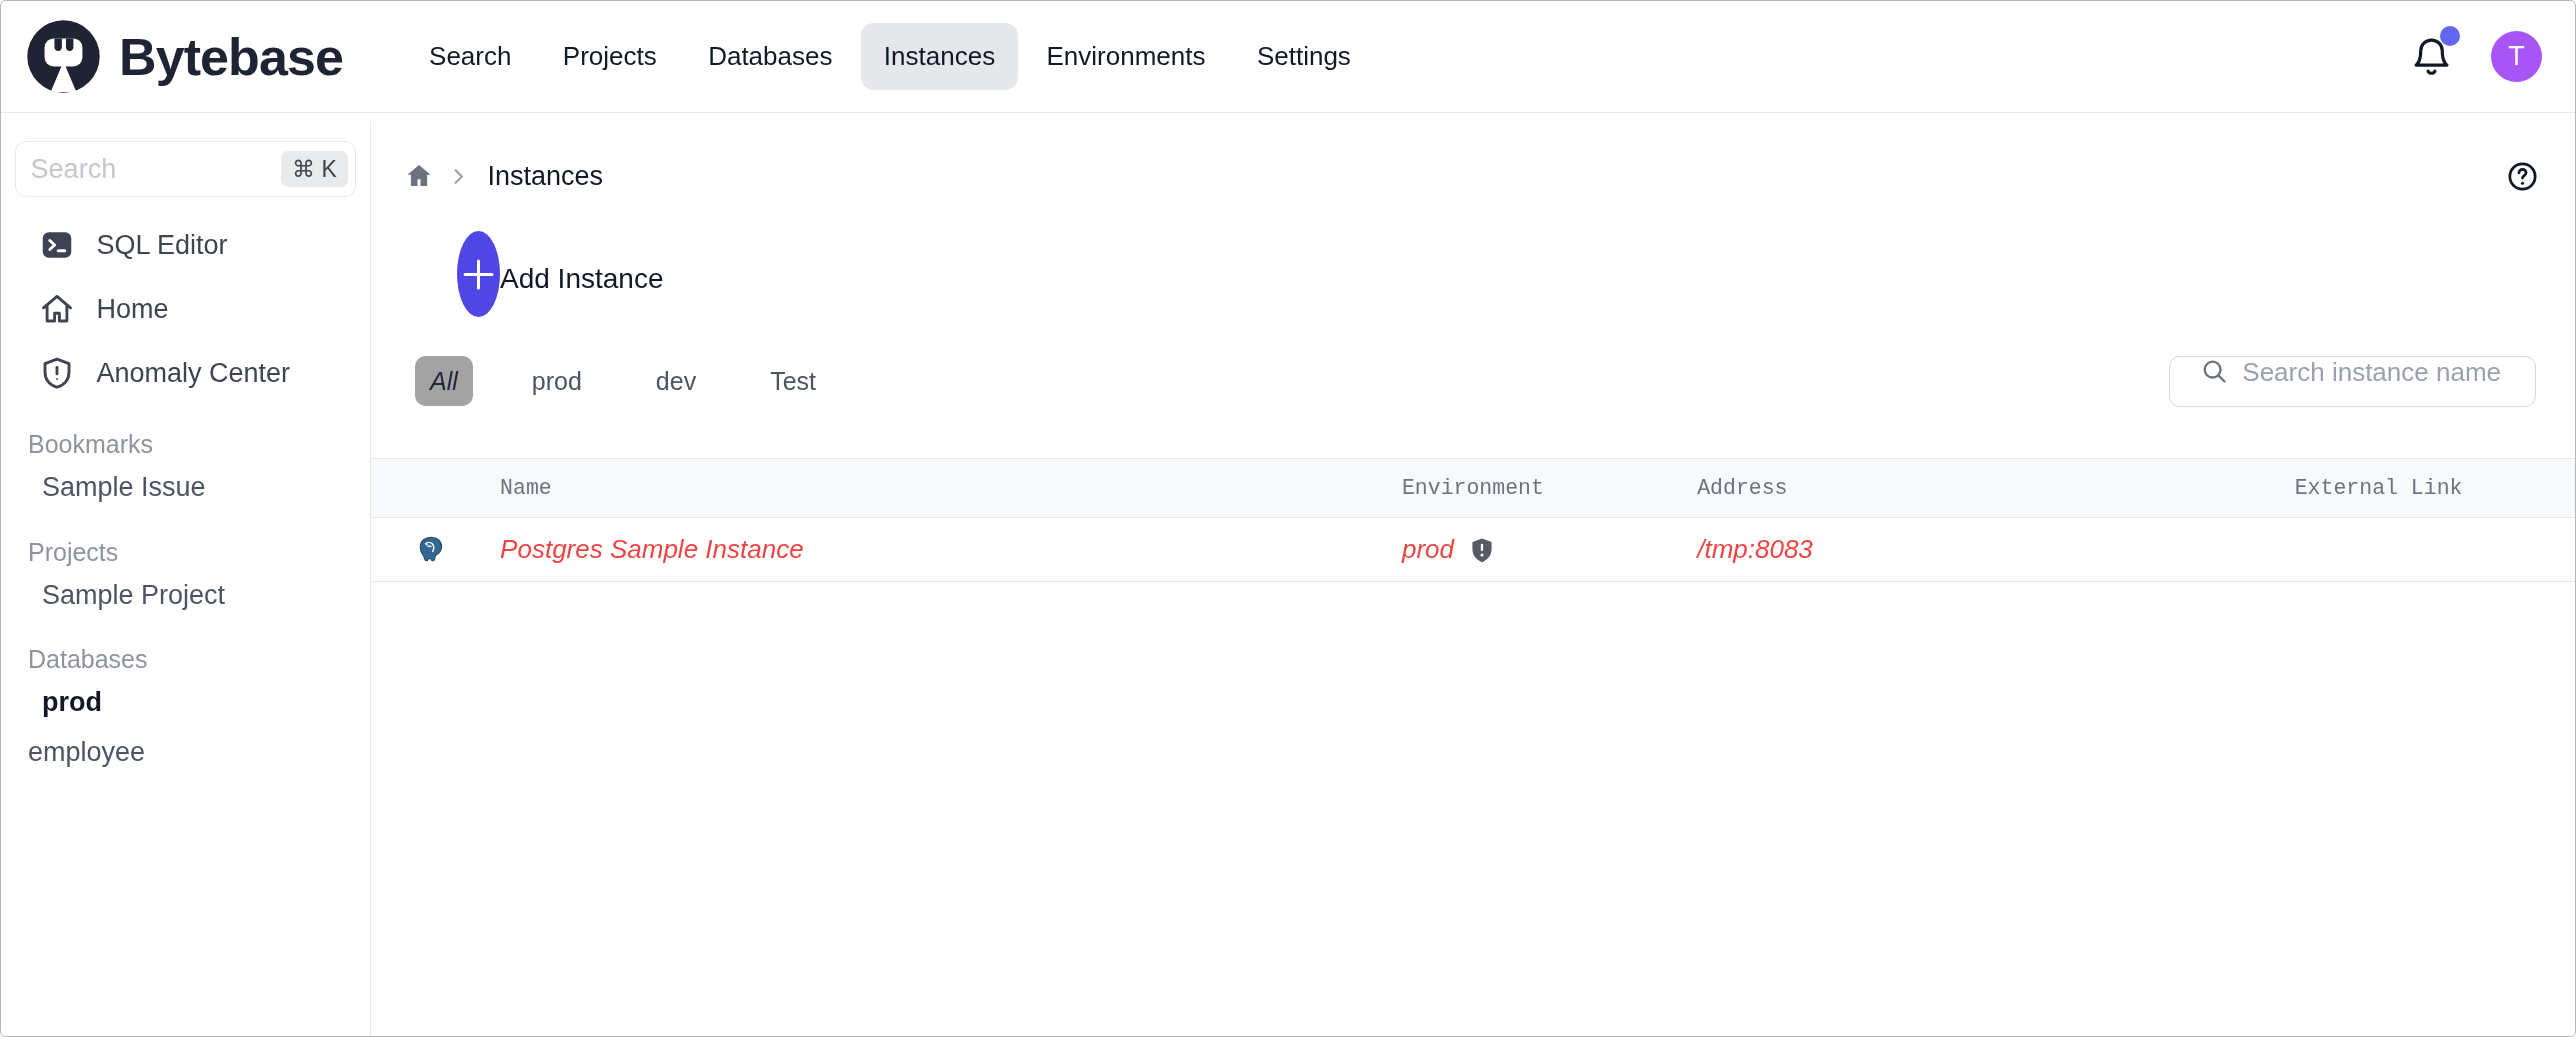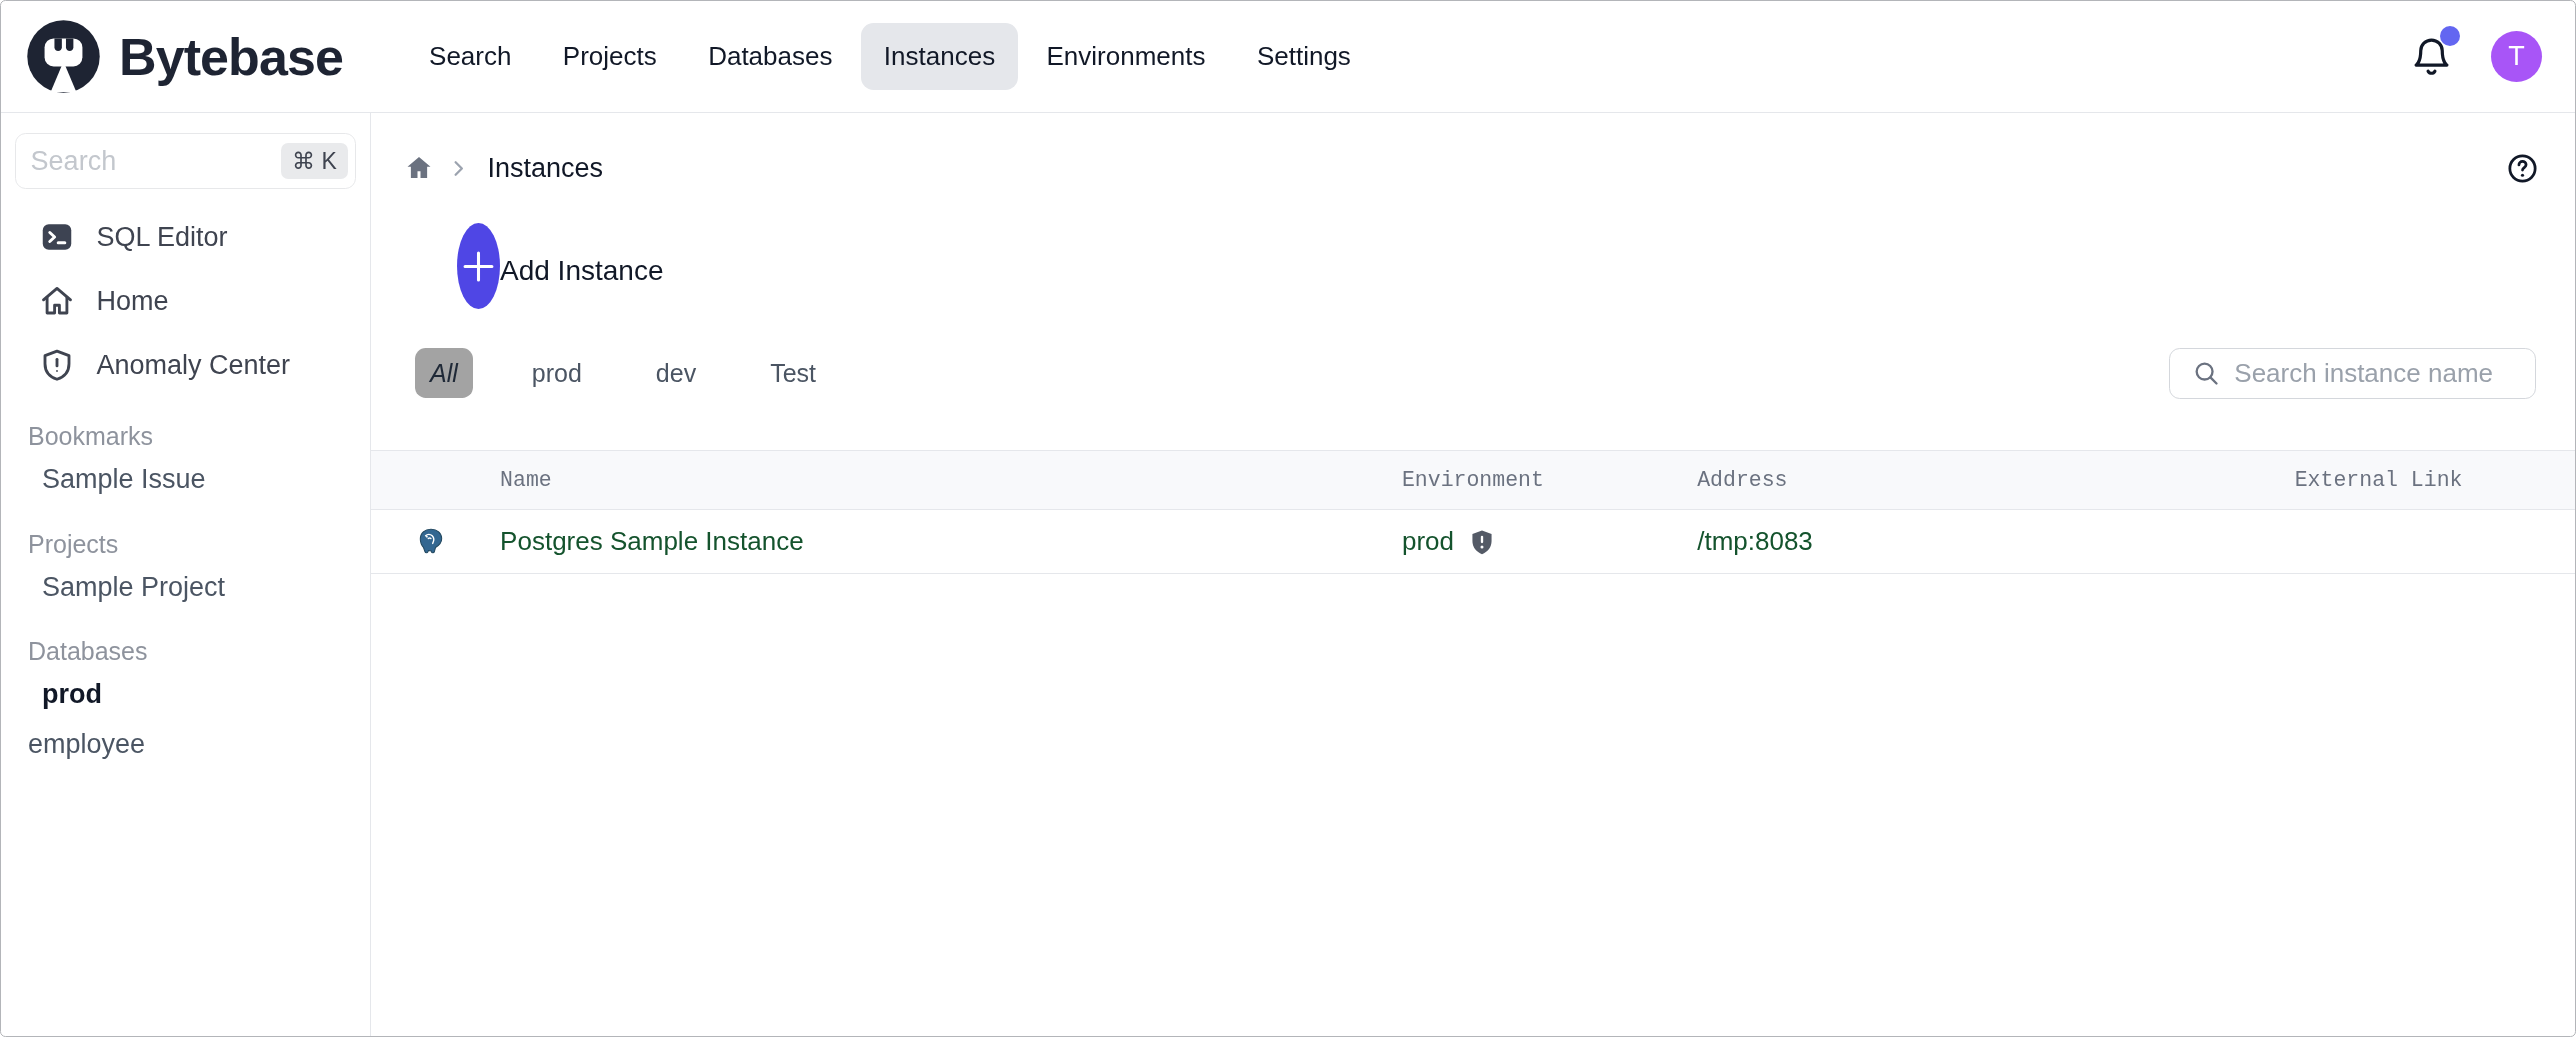--- a/index.html
+++ b/index.html
@@ -1,19 +1,19 @@
 <!DOCTYPE html>
 <html style="font-size:14.3px"><head>
 <meta charset="utf-8">
 <style>
   * { margin:0; padding:0; box-sizing:border-box; }
   html,body { width:2576px; height:1037px; }
   body { font-family:"Liberation Sans", sans-serif; color:#1f2937; background:#fff; }
   .page { width:2576px; height:1037px; border:1.8px solid #b3b5b9; border-radius:5.4px; background:#fff;
-          display:flex; flex-direction:column; overflow:hidden; }
+          display:flex; flex-direction:column; overflow:hidden;gap:8px; }
 
   
   header { height:112px; flex:0 0 112px; border-bottom:0.9px solid #e5e7eb; display:flex; align-items:center; padding:0 33px 0 23px; }
   .brand { display:flex; align-items:center; gap:16px; cursor:pointer; }
   .brand svg { width:79px; height:79px; display:block; }
   .brand-name { font-size:52px; font-weight:700; color:#1e2433; letter-spacing:-0.9px; }
   nav.main-nav { display:flex; align-items:center; margin-left:63px; gap:5.4px; }
   .nav-item { font-size:26px; color:#111827; padding:18px 23px; border-radius:12.5px; cursor:pointer; white-space:nowrap; }
   .nav-item.active { background:#e5e7eb; }
   .nav-right { margin-left:auto; display:flex; align-items:center; gap:38px; }
@@ -53,31 +53,31 @@
   .hero { margin:39px 0 0 86px; width:86px; display:flex; flex-direction:row; align-items:center; }
   .add-circle { width:86px; height:86px; border-radius:50%; background:#4f46e5; border:none; cursor:pointer;
                 display:flex; align-items:center; justify-content:center; }
   .add-circle svg { width:43px; height:43px; }
   .hero-label { margin-top:10.7px; font-size:28px; color:#111827; white-space:nowrap; }
 
   .toolbar { margin-top:34px; padding:0 39px 0 44px; display:flex; align-items:center; height:60px; }
   .tab { font-size:25px; color:#4b5563; padding:10.7px 15px; border-radius:10.7px; margin-right:44px; cursor:pointer; }
   .tab.active { background:#a3a3a3; color:#1f2937;font-style:italic; }
   .inst-search { margin-left:auto; width:367px; height:51px; border:1.8px solid #d4d7dc; border-radius:10.7px;
-                 display:flex; align-items:center; gap:14.3px; padding:0 22px; }
+                 display:flex; align-items:flex-start; gap:14.3px; padding:0 30px; }
   .inst-search svg { width:28px; height:28px; flex:0 0 28px; }
   .inst-search input { border:none; outline:none; flex:1; min-width:0; font-size:26px; font-family:inherit; color:#374151; background:transparent; }
   .inst-search input::placeholder { color:#9aa1ab; }
 
   table { margin-top:47px; width:100%; border-collapse:collapse; table-layout:fixed; }
   col.c-icon { width:129px; } col.c-name { width:901px; } col.c-env { width:295px; } col.c-addr { width:597px; } col.c-ext { width:280px; }
   thead tr { background:#f8f9fb; border-top:0.9px solid #e5e7eb; border-bottom:0.9px solid #e5e7eb;font-family:Liberation Mono, monospace; }
   th { height:59px; text-align:left; font-size:21.5px; font-weight:500; color:#6b7280; }
   tbody tr { border-bottom:0.9px solid #e5e7eb; cursor:pointer; }
-  td { height:63px; font-size:26px; color:#14532d; }
+  td { height:63px; font-size:26px; color:#ef4444;font-style:italic; }
   .engine-cell { padding-left:45px; }
   .engine-cell svg { width:30px; height:30px; display:block; }
   .env-cell { display:flex; align-items:center; gap:14.3px; height:63px; }
   .env-cell svg { width:28px; height:28px; }
 </style>
 </head>
 <body>
 
 <div class="page">
 

